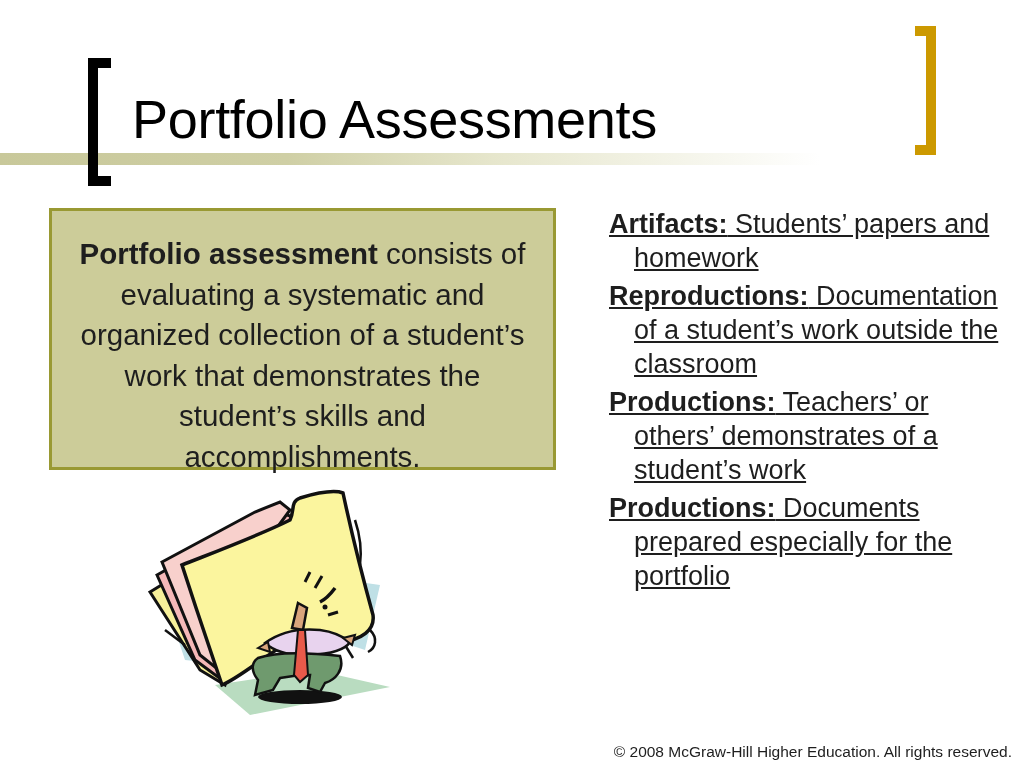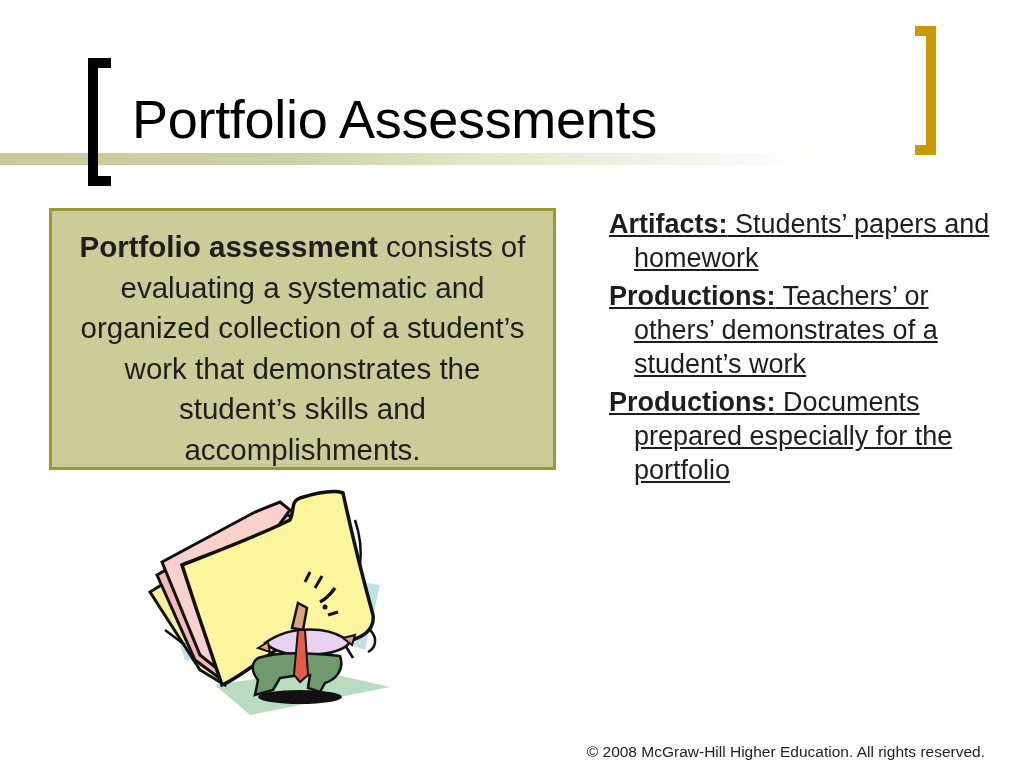--- a/index.html
+++ b/index.html
@@ -23,54 +23,55 @@
     position: absolute; left: 132px; top: 88px; margin: 0;
     font-size: 54px; font-weight: normal; color: #000; letter-spacing: -0.3px;
     white-space: nowrap;
     text-align: center;
   }
   .def-box {
     position: absolute; left: 49px; top: 208px; width: 501px; height: 256px;
     background: #cccc99; border: 3px solid #999933; box-sizing: content-box;
   }
   .def-text {
-    margin: 4px; padding: 12px 8px 0 8px;
+    margin: 11px; padding: 12px 8px 0 8px;
     font-size: 29.5px; line-height: 40.5px; text-align: center; color: #1e1e1e;
   }
   .def-text b { font-weight: bold; }
   .terms {
     position: absolute; left: 609px; top: 207px; width: 400px;
     margin: 0; padding: 0; list-style: none;
   }
   .term {
     font-size: 27px; line-height: 34px; color: #1e1e1e;
     padding-left: 25px; text-indent: -25px; margin-bottom: 4px; text-decoration: underline;
   }
   .term b { font-weight: bold; }
   .clipart { position: absolute; left: 140px; top: 480px; width: 260px; height: 240px; }
   .footer {
-    position: absolute; right: 39px; top: 743px;
+    position: absolute; right: 12px; top: 743px;
     font-size: 15.5px; color: #1e1e1e; white-space: nowrap;
   }
 </style>
 </head>
 <body>
 
 <div class="title-bar"></div>
 <div class="bracket-left"></div>
 <div class="bracket-right"></div>
 
 <h1 class="slide-title">Portfolio Assessments</h1>
 
 <div class="def-box">
   <p class="def-text"><b>Portfolio assessment</b><span> consists of evaluating a systematic and organized collection of a student’s work that demonstrates the student’s skills and accomplishments.</span></p>
 </div>
 
 <ul class="terms">
   <li class="term"><b>Artifacts:</b><span> Students’ papers and homework</span></li>
+  <li class="term"><b>Reproductions:</b><span> Documentation of a student’s work outside the classroom</span></li>
   <li class="term"><b>Productions:</b><span> Teachers’ or others’ demonstrates of a student’s work</span></li>
   <li class="term"><b>Productions:</b><span> Documents prepared especially for the portfolio</span></li>
 </ul>
 
 <div class="clipart">
   <svg width="260" height="240" viewBox="0 0 260 240" xmlns="http://www.w3.org/2000/svg">
 
     <polygon points="75,205 175,190 250,207 110,235" fill="#b9dcc0"></polygon>
     <polygon points="205,100 240,105 225,170 195,160" fill="#bfe0e6"></polygon>
     <polygon points="35,150 70,140 90,185 45,180" fill="#bfe0e6"></polygon>

